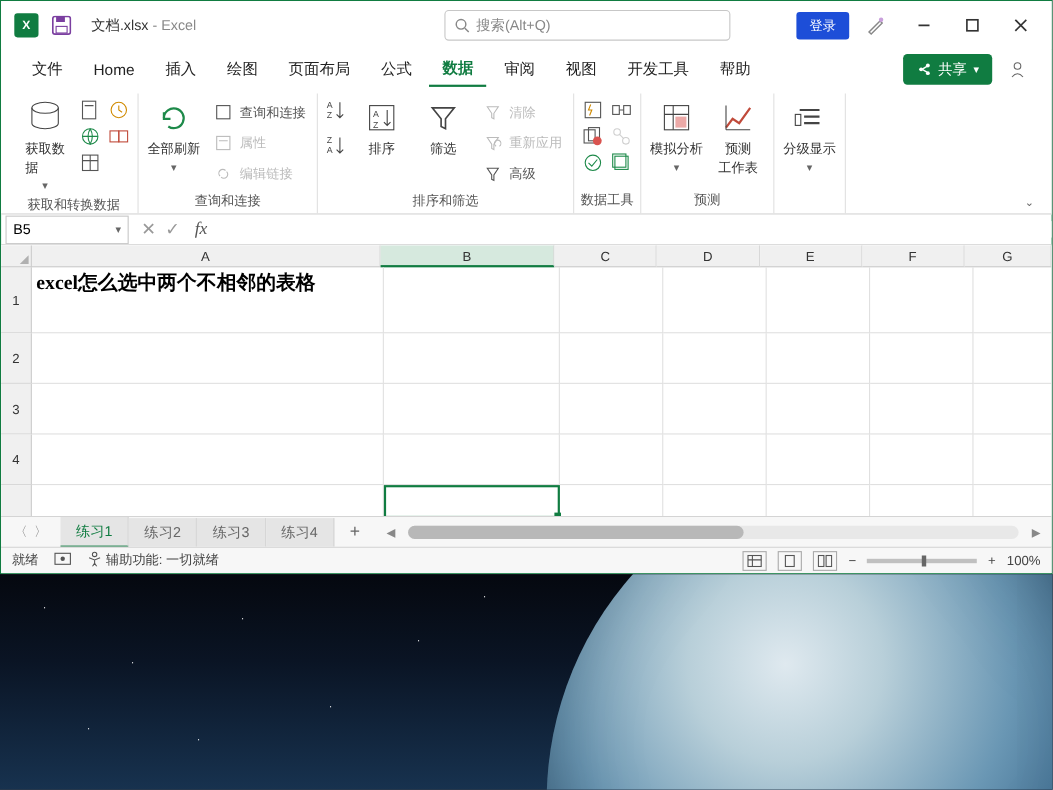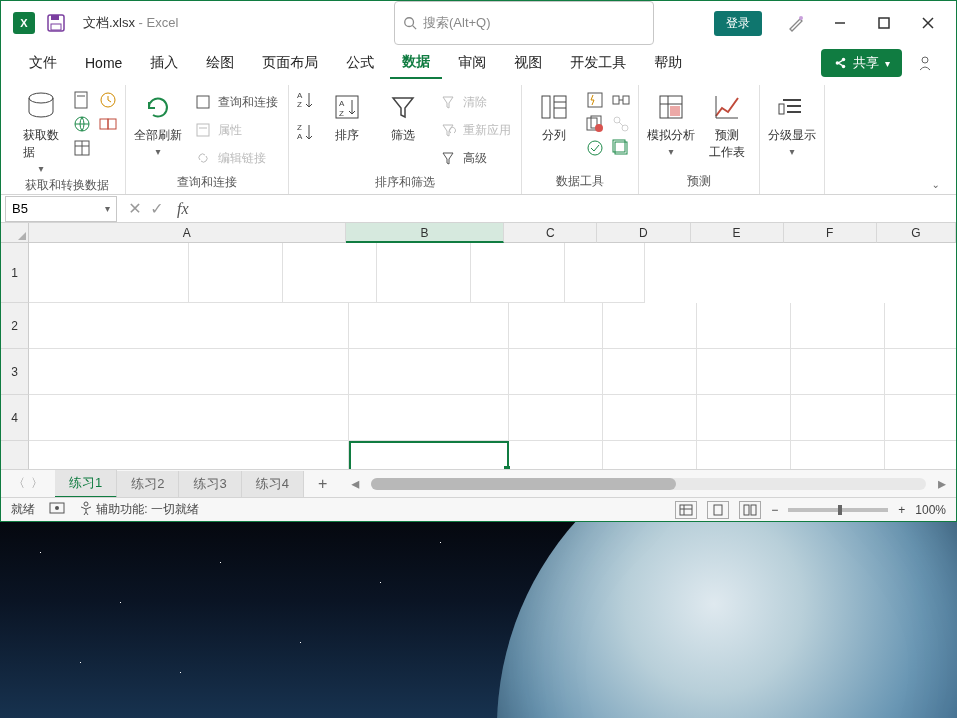--- a/index.html
+++ b/index.html
@@ -3,23 +3,23 @@
 <meta charset="utf-8">
 <style>
 * { margin:0; padding:0; box-sizing:border-box; font-family:"Microsoft YaHei","Segoe UI",sans-serif; }
 body { width:957px; height:718px; background:#0a0f1a; overflow:hidden; }
 .window { width:957px; height:522px; background:#fff; display:flex; flex-direction:column; border:1px solid #107c41; }
 .titlebar { height:44px; display:flex; align-items:center; padding:0 6px; background:#fff; }
 .app-icon { width:22px; height:22px; background:#107c41; border-radius:3px; margin-right:10px; margin-left:6px; display:flex; align-items:center; justify-content:center; color:#fff; font-size:11px; font-weight:bold; }
 .save-icon { width:22px; height:22px; margin-right:16px; display:flex; align-items:center; justify-content:center; }
 .title-text { font-size:13px; color:#333; }
 .title-dim { color:#888; }
-.searchbox { margin-left:auto; margin-right:60px; width:260px; height:44px; border:1px solid #c7c7c7; border-radius:4px; display:flex; align-items:center; padding:0 8px; color:#888; font-size:13px; }
+.searchbox { margin-left:auto; margin-right:60px; width:260px; height:28px; border:1px solid #c7c7c7; border-radius:4px; display:flex; align-items:center; padding:0 8px; color:#888; font-size:13px; }
 .searchbox svg { margin-right:6px; }
-.login-btn { background:#0f766e; color:#fff; font-size:12px; padding:4px 12px; border-radius:3px; margin-right:12px; }
+.login-btn { background:#1d4ed8; color:#fff; font-size:12px; padding:4px 12px; border-radius:3px; margin-right:2px; }
 .tb-icon { width:40px; height:40px; display:flex; align-items:center; justify-content:center; margin:0 2px; cursor:pointer; }
 .menubar { height:36px; display:flex; align-items:center; padding:0 16px; background:#fff; }
 .menu-item { font-size:14px; color:#222; padding:6px 12px; margin-right:4px; cursor:pointer; }
 .menu-item.active { font-weight:600; border-bottom:2px solid #107c41; color:#107c41; }
 .share-wrap { margin-left:auto; display:flex; align-items:center; }
 .share-btn { background:#107c41; color:#fff; padding:5px 12px; font-size:13px; border-radius:4px; display:flex; align-items:center; gap:6px; }
 .mode-btn { width:30px; height:30px; display:flex; align-items:center; justify-content:center; margin-left:8px; }
 .ribbon { height:114px; background:#fff; border-bottom:1px solid #d4d4d4; display:flex; padding:4px 8px 0; }
 .rgroup { display:flex; flex-direction:column; align-items:center; padding:0 6px; border-right:1px solid #e0e0e0; }
 .rgroup:last-child { border-right:none; }
@@ -312,31 +312,20 @@
               </div>
               <span>高级</span>
             </div>
         </div>
       </div>
       <div class="rgroup-label">排序和筛选</div>
     </div>
 
     <div class="rgroup">
       <div class="rgroup-body">
-        <div class="rbig">
-          <div class="rbig-icon">
-              <svg width="30" height="30">
-                <rect x="3" y="4" width="8" height="22" fill="none" stroke="#444"></rect>
-                <rect x="15" y="4" width="12" height="22" fill="none" stroke="#444"></rect>
-                <line x1="15" y1="10" x2="27" y2="10" stroke="#444"></line>
-                <line x1="15" y1="16" x2="27" y2="16" stroke="#444"></line>
-              </svg>
-            </div>
-          <span>分列</span>
-        </div>
         <div class="rsmall-col">
           <div class="rsmall-ic">
               <svg width="20" height="20">
                 <rect x="3" y="3" width="14" height="14" fill="none" stroke="#555"></rect>
                 <path d="M8 5 L6 10 H9 L7 15" stroke="#d08a00" fill="none"></path>
               </svg>
             </div>
           <div class="rsmall-ic">
               <svg width="20" height="20">
                 <rect x="2" y="4" width="10" height="12" fill="none" stroke="#555"></rect>
@@ -453,20 +442,21 @@
     <div class="sheet-body">
       <div class="rowhdrs">
         <div class="rowhdr" style="height:60px">1</div>
         <div class="rowhdr" style="height:46px">2</div>
         <div class="rowhdr" style="height:46px">3</div>
         <div class="rowhdr" style="height:46px">4</div>
         <div class="rowhdr" style="height:30px"></div>
       </div>
       <div class="cells">
         <div class="cellrow">
+          <div class="cell" style="width:320px;height:60px;font-family:SimSun,serif;font-size:18px;font-weight:bold">excel怎么选中两个不相邻的表格</div>
           <div class="cell" style="width:160px;height:60px"></div>
           <div class="cell" style="width:94px;height:60px"></div>
           <div class="cell" style="width:94px;height:60px"></div>
           <div class="cell" style="width:94px;height:60px"></div>
           <div class="cell" style="width:94px;height:60px"></div>
           <div class="cell" style="width:80px;height:60px"></div>
         </div>
         <div class="cellrow">
           <div class="cell" style="width:320px;height:46px"></div>
           <div class="cell" style="width:160px;height:46px"></div>

